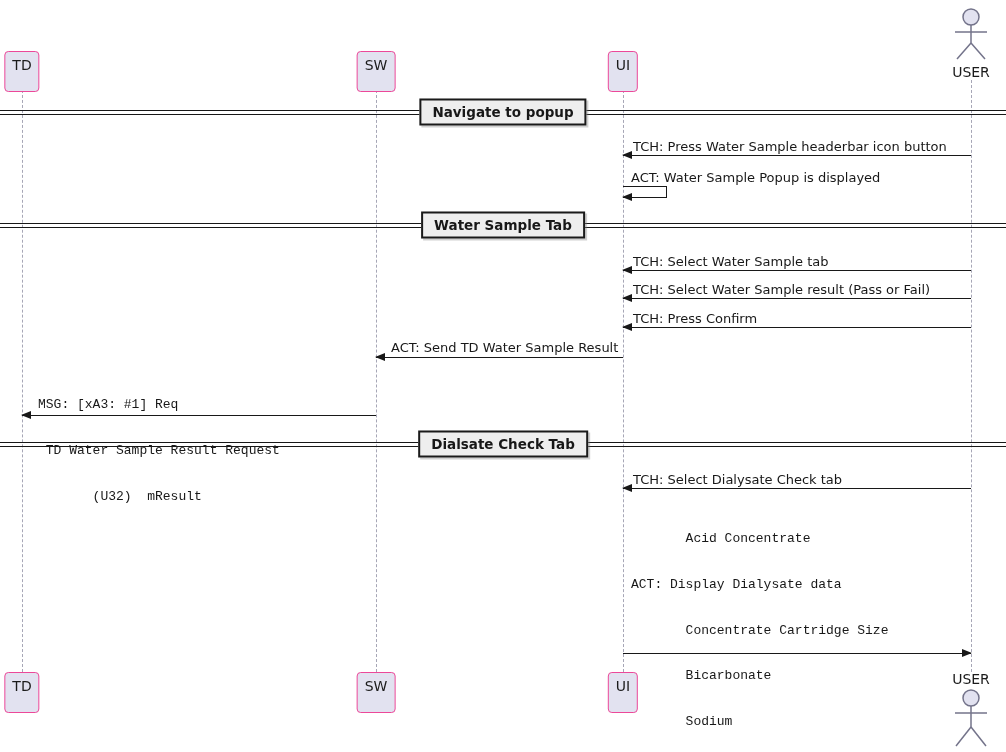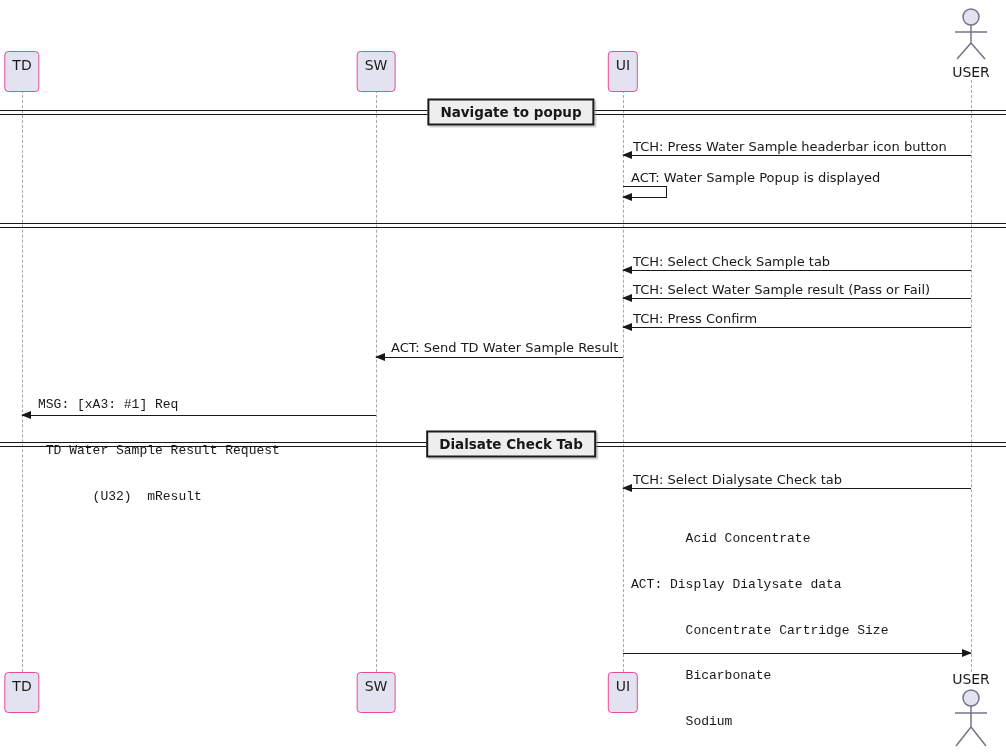--- a/index.html
+++ b/index.html
@@ -31,21 +31,21 @@
   }
   .actor-svg { position:absolute; }
   
   .divider { position:absolute; left:0; width:1006px; height:5px; }
   .dl { position:absolute; left:0; width:100%; height:1px; background:#181818; }
   .dl1 { top:0; } .dl2 { top:4px; }
   .dbox {
     position:absolute; left:50%; top:2px; transform:translate(-50%,-50%);
     background:#EEEEEE; border:2px solid #1a1a1a;
     padding:3px 11px 4px 11px; font-weight:bold; font-size:13.5px;
-    white-space:nowrap; box-shadow:2px 2px 0 rgba(120,120,120,.35);margin-left:8px;
+    white-space:nowrap; box-shadow:2px 2px 0 rgba(120,120,120,.35);
   }
   
   .mline { position:absolute; height:1px; background:#181818; }
   .vline { position:absolute; width:1px; background:#181818; }
   .ah { position:absolute; width:0; height:0; top:-4px;
         border-top:4px solid transparent; border-bottom:4px solid transparent; }
   .ah-left  { left:-1px; border-right:10px solid #181818; }
   .ah-right { right:-1px; border-left:10px solid #181818; }
   .mlabel { position:absolute; white-space:pre; line-height:15px; }
   .mblock { position:absolute; white-space:pre; line-height:15.2px;font-family:Liberation Mono, monospace; }
@@ -88,23 +88,24 @@
   <div class="mlabel" style="left:631px;top:170px">ACT: Water Sample Popup is displayed</div>
   <div class="mline" style="left:623px;top:186px;width:44px"></div>
   <div class="vline" style="left:666px;top:186px;height:12px"></div>
   <div class="mline" style="left:623px;top:197px;width:44px">
     <i class="ah ah-left"></i>
   </div>
 
   <div class="divider" style="top:223px">
     <div class="dl dl1"></div>
     <div class="dl dl2"></div>
+    <div class="dbox">Water Sample Tab</div>
   </div>
 
-  <div class="mlabel" style="left:633px;top:254px">TCH: Select Check Sample tab</div>
+  <div class="mlabel" style="left:633px;top:254px">TCH: Select Water Sample tab</div>
   <div class="mline" style="left:623px;top:270px;width:348px">
     <i class="ah ah-left"></i>
   </div>
 
   <div class="mlabel" style="left:633px;top:282px">TCH: Select Water Sample result (Pass or Fail)</div>
   <div class="mline" style="left:623px;top:298px;width:348px">
     <i class="ah ah-left"></i>
   </div>
 
   <div class="mlabel" style="left:633px;top:311px">TCH: Press Confirm</div>

